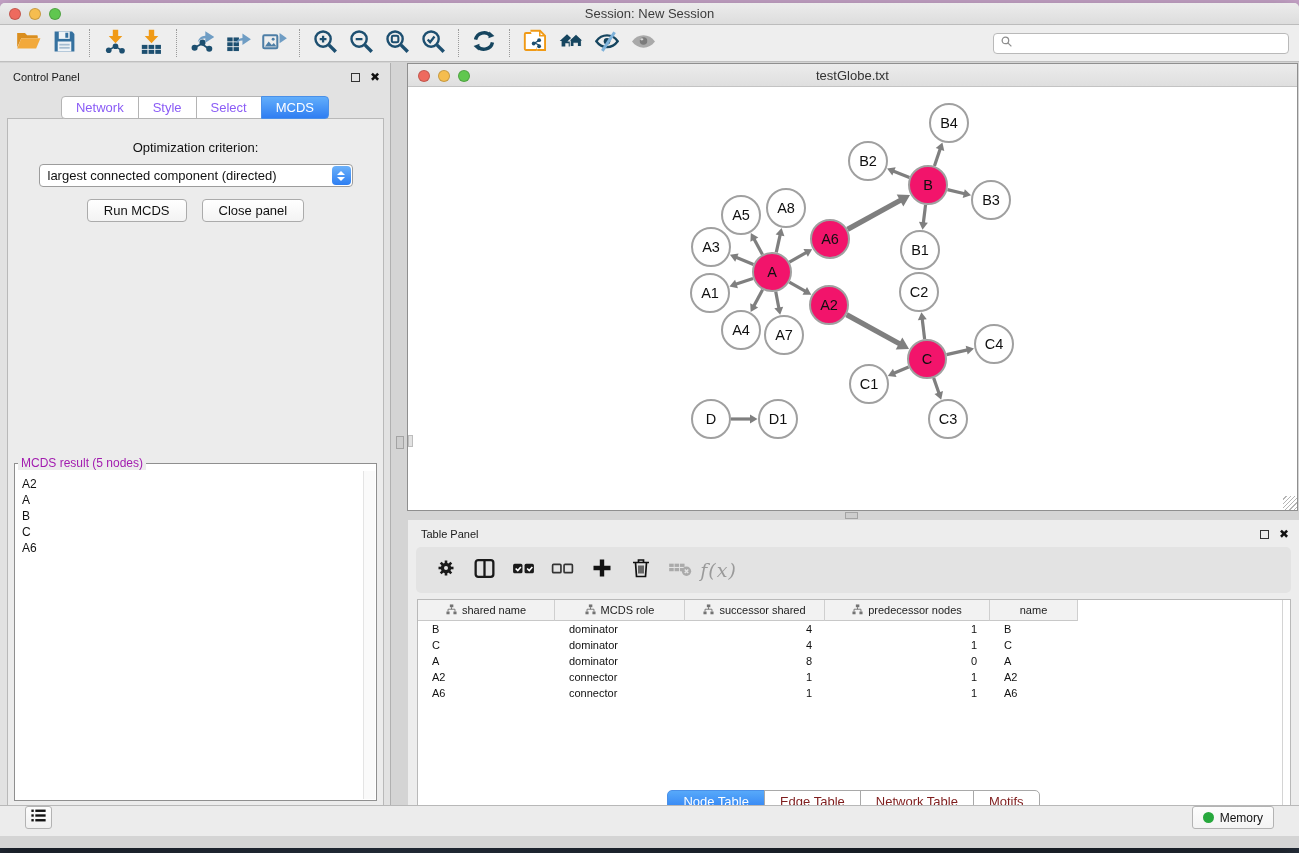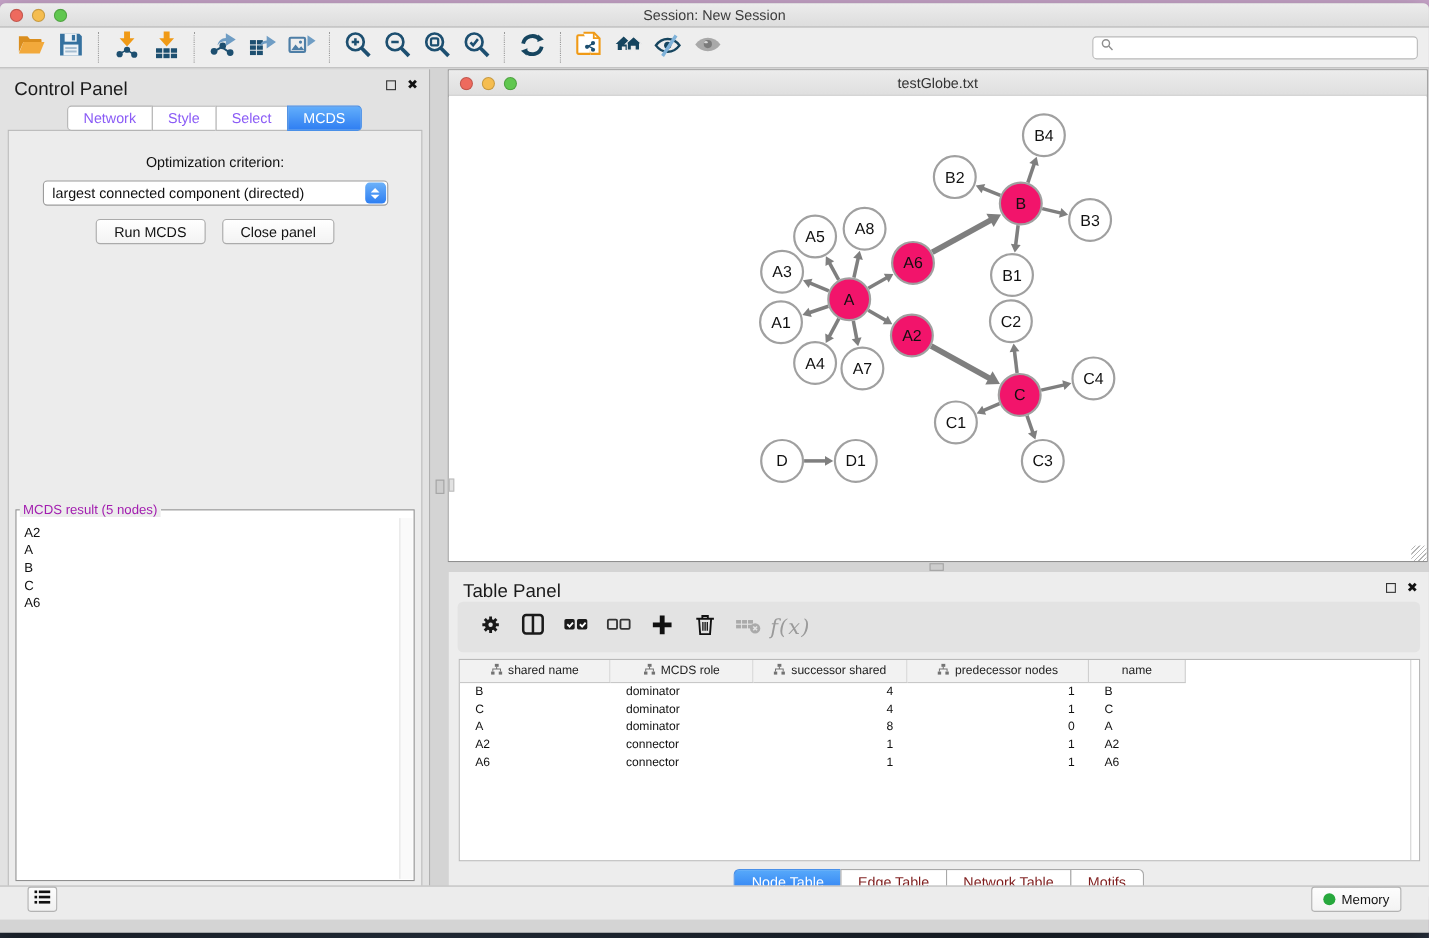--- a/index.html
+++ b/index.html
@@ -22,21 +22,21 @@
   .tsep{width:1px;height:28px;border-left:1px dotted #9a9a9a;margin:0 7px;}
   .search-wrap{margin-left:auto;width:296px;height:21px;border:1px solid #b9b9b9;border-radius:4px;
     background:#fff;display:flex;align-items:center;padding:0 6px;gap:4px;}
   .search-wrap input{border:none;outline:none;flex:1;font-size:12px;background:transparent;
     font-family:"Liberation Sans",sans-serif;}
   
   .content{position:absolute;top:60px;bottom:31px;left:0;right:0;background:#d4d4d4;}
   
   .control-panel{position:absolute;left:0;top:0;width:391px;bottom:2px;background:#e2e2e2;border-right:1px solid #b0b0b0;}
   .panel-header{position:relative;height:30px;}
-  .panel-header .ph-title{position:absolute;left:13px;top:8px;font-size:17px;color:#1a1a1a;}
+  .panel-header .ph-title{position:absolute;left:13px;top:8px;font-size:11px;color:#1a1a1a;}
   .ph-icons{position:absolute;right:10px;top:8px;display:flex;gap:10px;align-items:center;}
   .float-box{width:9px;height:9px;border:1.5px solid #333;display:inline-block;}
   .close-x{font-size:12px;font-weight:bold;color:#111;line-height:12px;}
   .cp-tabs{position:absolute;top:33px;left:0;right:0;display:flex;justify-content:center;z-index:2;}
   .tab{padding:3px 14px;font-size:13px;background:#fff;border:1px solid #b4b4b4;margin-left:-1px;color:#8b5cf6;cursor:default;}
   .tab:first-child{border-radius:4px 0 0 4px;margin-left:0;}
   .tab:last-child{border-radius:0 4px 4px 0;}
   .tab.active{background:linear-gradient(#62aefb,#2f7ef2);color:#fff;border-color:#4a90e8;}
   .cp-body{position:absolute;left:7px;right:6px;top:55px;bottom:8px;background:#ececec;border:1px solid #b9b9b9;}
   .opt-label{margin-top:21px;text-align:center;font-size:13px;color:#111;}
@@ -67,21 +67,21 @@
   .nw-canvas{position:absolute;left:0;right:0;top:24px;bottom:0;background:#fff;overflow:hidden;}
   .nw-canvas svg{display:block;}
   .left-mark{position:absolute;left:0;top:347px;width:5px;height:12px;background:#e2e2e2;border:1px solid #bdbdbd;}
   .resize-grip{position:absolute;right:0;bottom:0;width:14px;height:14px;
     background:repeating-linear-gradient(135deg,transparent,transparent 2px,#b5b5b5 2px,#b5b5b5 3px);}
   
   .table-panel{position:absolute;left:408px;top:457px;width:891px;height:295px;background:#ededed;}
   .tp-toolbar{position:absolute;left:8px;right:8px;top:27px;height:46px;background:#e3e3e3;border-radius:5px;
     display:flex;align-items:center;padding-left:13px;gap:6px;}
   .tpbtn{width:33px;height:32px;display:flex;align-items:center;justify-content:center;}
-  .tp-table{position:absolute;left:9px;right:8px;top:79px;height:184px;background:#fff;border:1px solid #b9b9b9;overflow:hidden;}
+  .tp-table{position:absolute;left:9px;right:8px;top:79px;height:236px;background:#fff;border:1px solid #b9b9b9;overflow:hidden;}
   .tp-table::after{content:'';position:absolute;top:0;bottom:0;right:7px;border-left:1px solid #d4d4d4;}
   .thead{display:flex;height:21px;}
   .th{display:flex;align-items:center;justify-content:center;gap:5px;background:#f2f2f2;
     border-right:1px solid #cfcfcf;border-bottom:1px solid #c8c8c8;font-size:11px;color:#222;}
   .trow{display:flex;height:16px;align-items:center;}
   .td{font-size:11px;color:#111;white-space:nowrap;overflow:hidden;}
   .td.l{padding-left:14px;text-align:left;}
   .td.r{padding-right:13px;text-align:right;}
   .c0{width:137px}.c1{width:130px}.c2{width:140px}.c3{width:165px}.c4{width:88px}
   .tp-tabs{position:absolute;left:0;right:0;bottom:2px;display:flex;justify-content:center;}

